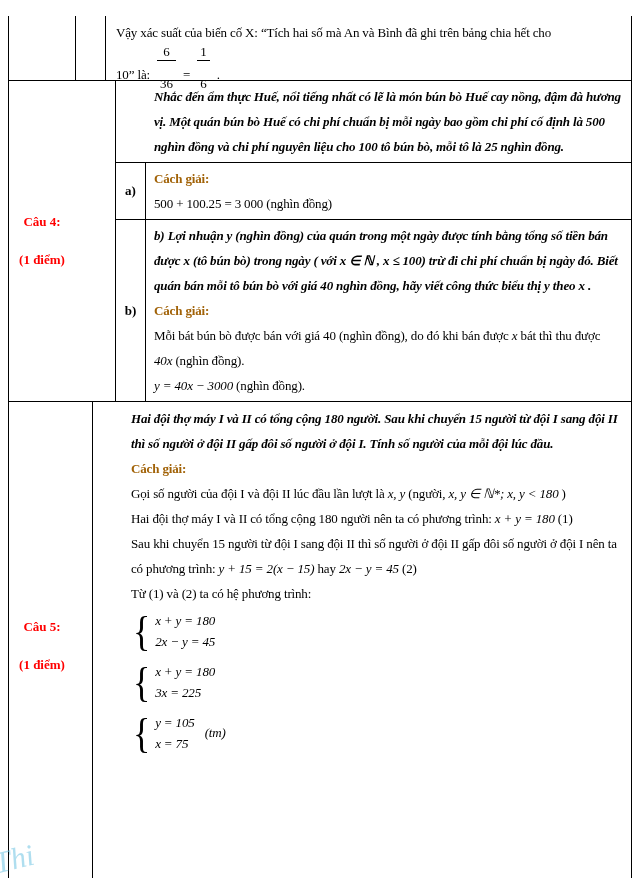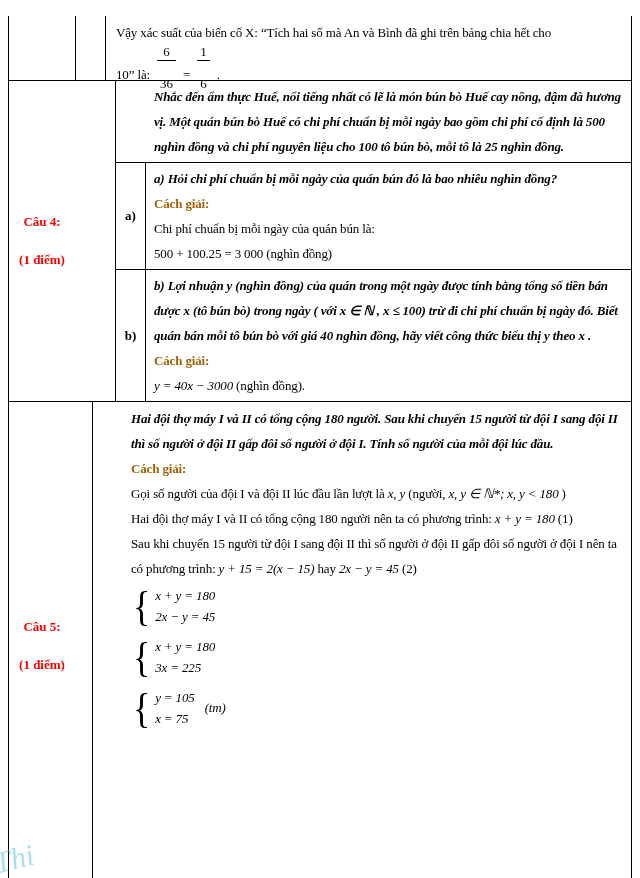--- a/index.html
+++ b/index.html
@@ -91,31 +91,36 @@
         <div class="cau-label">Câu 4:</div>
         <div class="cau-label">(1 điểm)</div>
       </div>
       <div class="cau4-right">
         <div class="intro-cell">
           <p class="line stmt">Nhắc đến ẩm thực Huế, nổi tiếng nhất có lẽ là món bún bò Huế cay nồng, đậm đà hương vị. Một quán bún bò Huế có chi phí chuẩn bị mỗi ngày bao gồm chi phí cố định là 500 nghìn đồng và chi phí nguyên liệu cho 100 tô bún bò, mỗi tô là 25 nghìn đồng.</p>
         </div>
         <div class="subrow subrow-a">
           <div class="sub-col">a)</div>
           <div class="part-content">
-            <p class="line stmt">a) Hỏi chi phí chuẩn bị mỗi ngày của quán bún đó là bao nhiêu nghìn đồng?</p>
             <p class="line red">Cách giải:</p>
-            <p class="line">Chi phí chuẩn bị mỗi ngày của quán bún là:</p>
             <p class="line">500 + 100.25 = 3 000 (nghìn đồng)</p>
           </div>
         </div>
         <div class="subrow">
           <div class="sub-col">b)</div>
           <div class="part-content">
             <p class="line stmt">b) Lợi nhuận y (nghìn đồng) của quán trong một ngày được tính bằng tổng số tiền bán được x (tô bún bò) trong ngày ( với x ∈ ℕ , x ≤ 100) trừ đi chi phí chuẩn bị ngày đó. Biết quán bán mỗi tô bún bò với giá 40 nghìn đồng, hãy viết công thức biểu thị y theo x .</p>
             <p class="line red">Cách giải:</p>
+            <p class="line">
+              <span>Mỗi bát bún bò được bán với giá 40 (nghìn đồng), do đó khi bán được</span>
+              <span class="m">x</span>
+              <span>bát thì thu được</span>
+              <span class="m">40x</span>
+              <span>(nghìn đồng).</span>
+            </p>
             <p class="line">
               <span class="m">y = 40x − 3000</span>
               <span>(nghìn đồng).</span>
             </p>
           </div>
         </div>
       </div>
     </div>
 
     <div class="row cau5-row">
@@ -138,20 +143,21 @@
           <span class="m">x + y = 180</span>
           <span>(1)</span>
         </p>
         <p class="line">
           <span>Sau khi chuyển 15 người từ đội I sang đội II thì số người ở đội II gấp đôi số người ở đội I nên ta có phương trình:</span>
           <span class="m">y + 15 = 2(x − 15)</span>
           <span>hay</span>
           <span class="m">2x − y = 45</span>
           <span>(2)</span>
         </p>
+        <p class="line">Từ (1) và (2) ta có hệ phương trình:</p>
 
         <div class="system">
           <span class="brace">{</span>
           <span class="eqs">
             <span class="m">x + y = 180</span>
             <span class="m">2x − y = 45</span>
           </span>
           <span class="sys-note"></span>
         </div>
 

